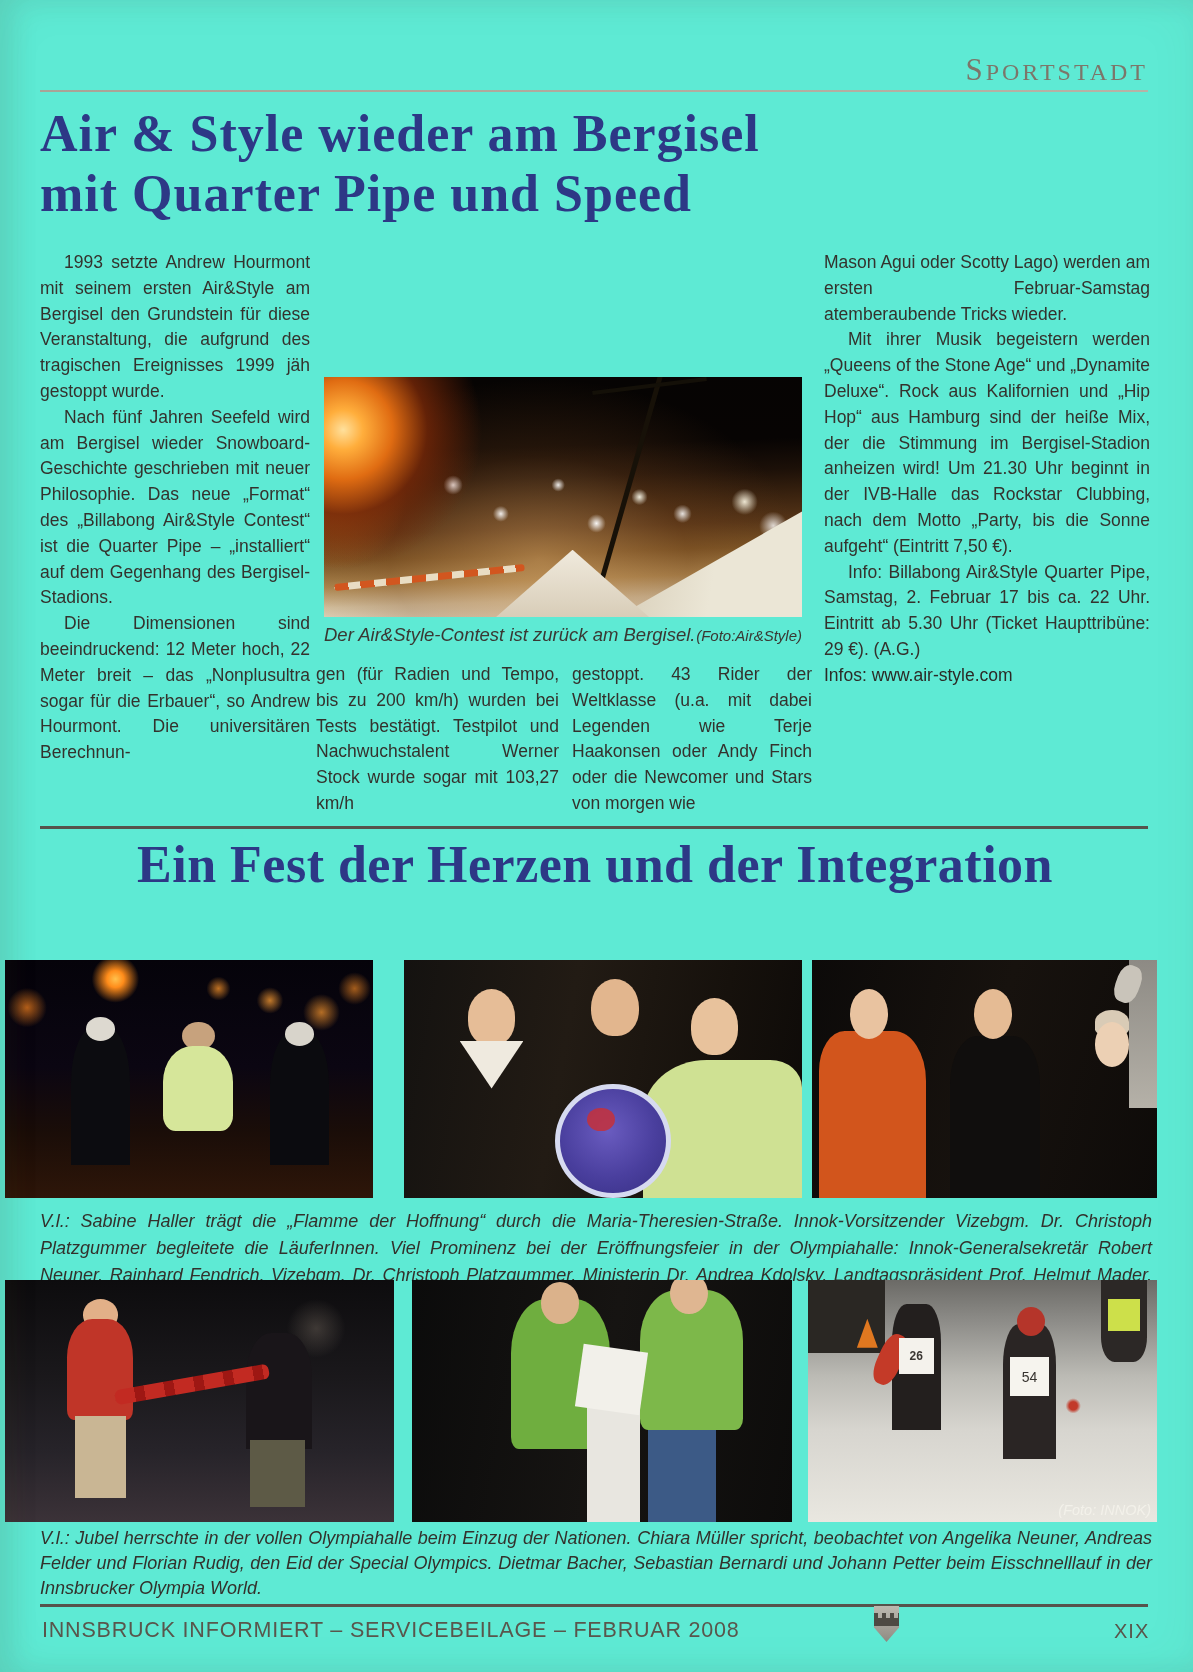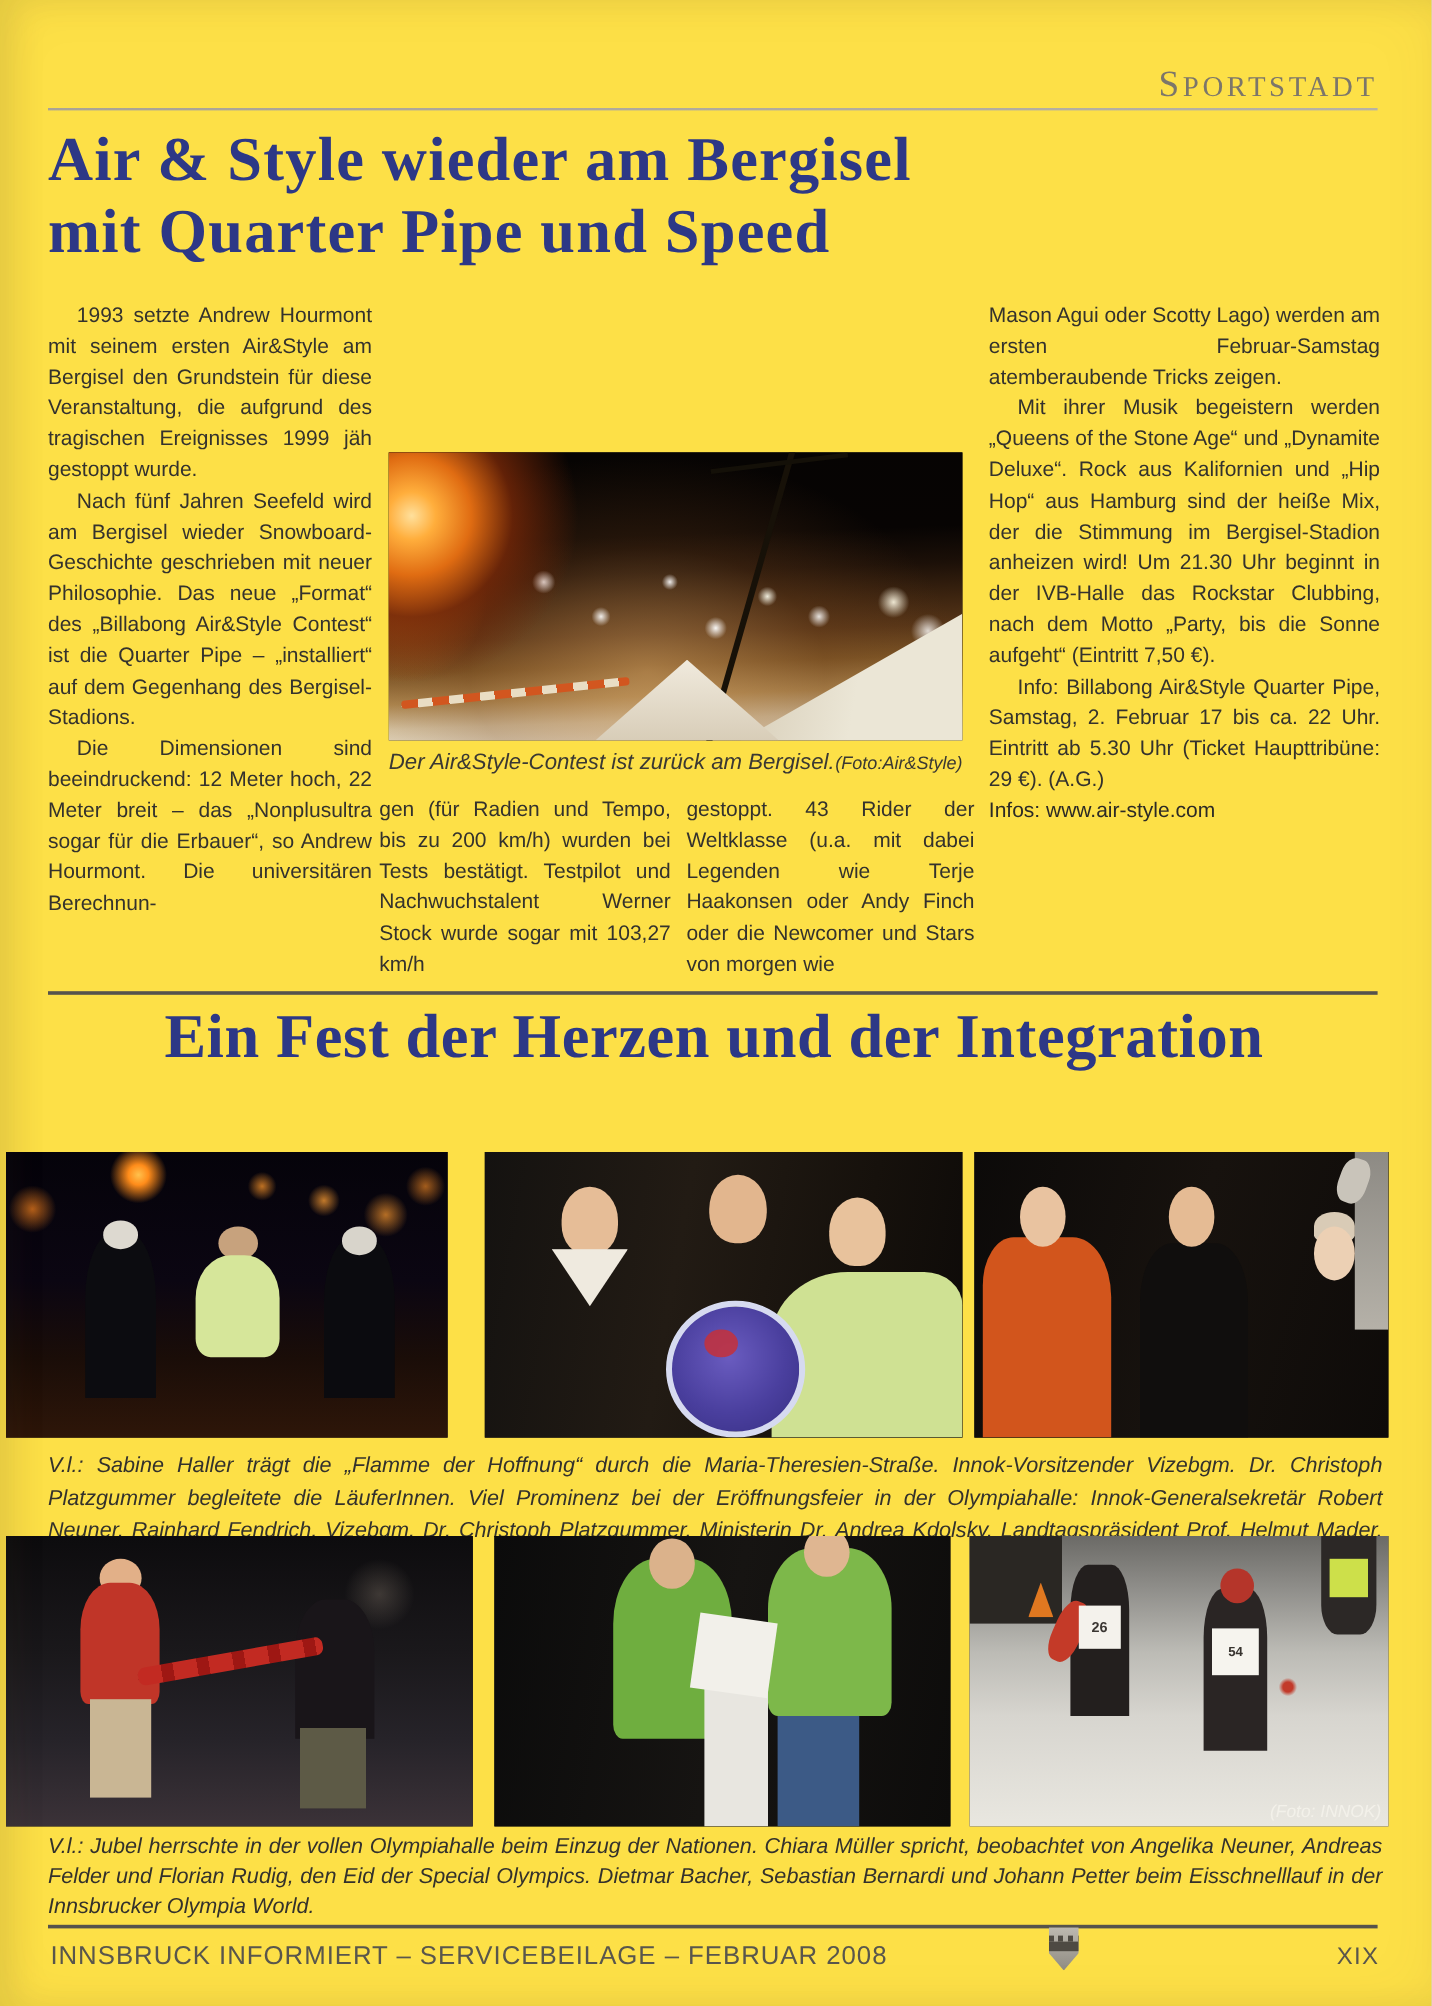--- a/index.html
+++ b/index.html
@@ -1,18 +1,18 @@
 <!DOCTYPE html>
 <html><head>
 <meta charset="utf-8">
 <style>
   html,body{margin:0;padding:0;background:#d8d5cc;}
   .page{
     position:relative;width:1193px;height:1672px;margin:0 auto;
-    background:#fde047;overflow:hidden;
+    background:#5eead4;overflow:hidden;
     font-family:"Liberation Sans", sans-serif;color:#34322d;
   }
   .page::after{content:"";position:absolute;inset:0;pointer-events:none;
     box-shadow:inset 14px 0 26px rgba(60,50,30,0.10), inset 0 0 50px rgba(90,80,50,0.05);}
 
   
   .kicker{position:absolute;top:52px;left:40px;width:1108px;text-align:right;
     font-family:"Liberation Serif",serif;font-size:24px;letter-spacing:3px;color:#7c766a;}
   .kicker::first-letter{font-size:31px;}
   .rule-thin{position:absolute;top:90px;left:40px;width:1108px;height:2px;
@@ -140,21 +140,21 @@
   .g2-shirt{left:46%;top:52%;width:14%;height:48%;background:#e8e6e0;}
   .g2-jeans{left:62%;top:62%;width:18%;height:38%;background:#3c5a86;}
   
   .g3-skater1{left:24%;top:10%;width:14%;height:52%;background:#231f1e;border-radius:30% 30% 0 0;}
   .g3-arm1{left:20%;top:22%;width:7%;height:22%;background:#c43a28;border-radius:40%;transform:rotate(24deg);}
   .g3-bib1{left:26%;top:24%;width:10%;height:15%;background:#f4f2ec;display:flex;align-items:center;justify-content:center;
     font-weight:700;font-size:12px;color:#3a3632;}
   .g3-skater2{left:56%;top:18%;width:15%;height:56%;background:#2a2524;border-radius:30% 30% 0 0;}
   .g3-helmet2{left:60%;top:11%;width:8%;height:12%;background:#b5352a;border-radius:50%;}
   .g3-bib2{left:58%;top:32%;width:11%;height:16%;background:#f6f4ee;display:flex;align-items:center;justify-content:center;
-    font-weight:700;font-size:11px;color:#37332f;}
+    font-weight:400;font-size:14px;color:#37332f;}
   .g3-skater3{left:84%;top:0;width:13%;height:34%;background:#2c2826;border-radius:0 0 30% 30%;}
   .g3-bib3{left:86%;top:8%;width:9%;height:13%;background:#cde04a;}
   .g3-cone{left:14%;top:16%;width:6%;height:12%;background:#e07820;clip-path:polygon(50% 0,100% 100%,0 100%);}
   .g3-boards{left:0;top:0;width:22%;height:30%;background:#2a2723;}
   .innok-credit{position:absolute;right:6px;bottom:4px;font-style:italic;font-size:14.5px;color:#f3f1ea;}
 
   .caption-block{position:absolute;left:40px;width:1112px;font-style:italic;color:#33312c;
     font-size:18px;line-height:27px;text-align:justify;}
   .cap1{top:1208px;}
   .cap2{top:1526px;line-height:25px;}
@@ -205,21 +205,21 @@
   </div>
 
   <div class="subcol1">
     <p class="body-p">gen (für Radien und Tempo, bis zu 200 km/h) wurden bei Tests bestätigt. Testpilot und Nachwuchstalent Werner Stock wurde sogar mit 103,27 km/h</p>
   </div>
   <div class="subcol2">
     <p class="body-p">gestoppt. 43 Rider der Weltklasse (u.a. mit dabei Legenden wie Terje Haakonsen oder Andy Finch oder die Newcomer und Stars von morgen wie</p>
   </div>
 
   <div class="colR">
-    <p class="body-p">Mason Agui oder Scotty Lago) werden am ersten Februar-Samstag atemberaubende Tricks zeigen.</p>
+    <p class="body-p">Mason Agui oder Scotty Lago) werden am ersten Februar-Samstag atemberaubende Tricks wieder.</p>
     <p class="body-p indent">Mit ihrer Musik begeistern werden „Queens of the Stone Age“ und „Dynamite Deluxe“. Rock aus Kalifornien und „Hip Hop“ aus Hamburg sind der heiße Mix, der die Stimmung im Bergisel-Stadion anheizen wird! Um 21.30 Uhr beginnt in der IVB-Halle das Rockstar Clubbing, nach dem Motto „Party, bis die Sonne aufgeht“ (Eintritt 7,50 €).</p>
     <p class="body-p indent">Info: Billabong Air&amp;Style Quarter Pipe, Samstag, 2. Februar 17 bis ca. 22 Uhr. Eintritt ab 5.30 Uhr (Ticket Haupttribüne: 29 €). (A.G.)</p>
     <p class="body-p boldline">Infos: www.air-style.com</p>
   </div>
 
   <div class="rule-dark rule-a2"></div>
   <h2 class="headline2">Ein Fest der Herzen und der Integration</h2>
 
   <div class="photo photo-f1">
     <div class="fig f1-dark1"></div>

